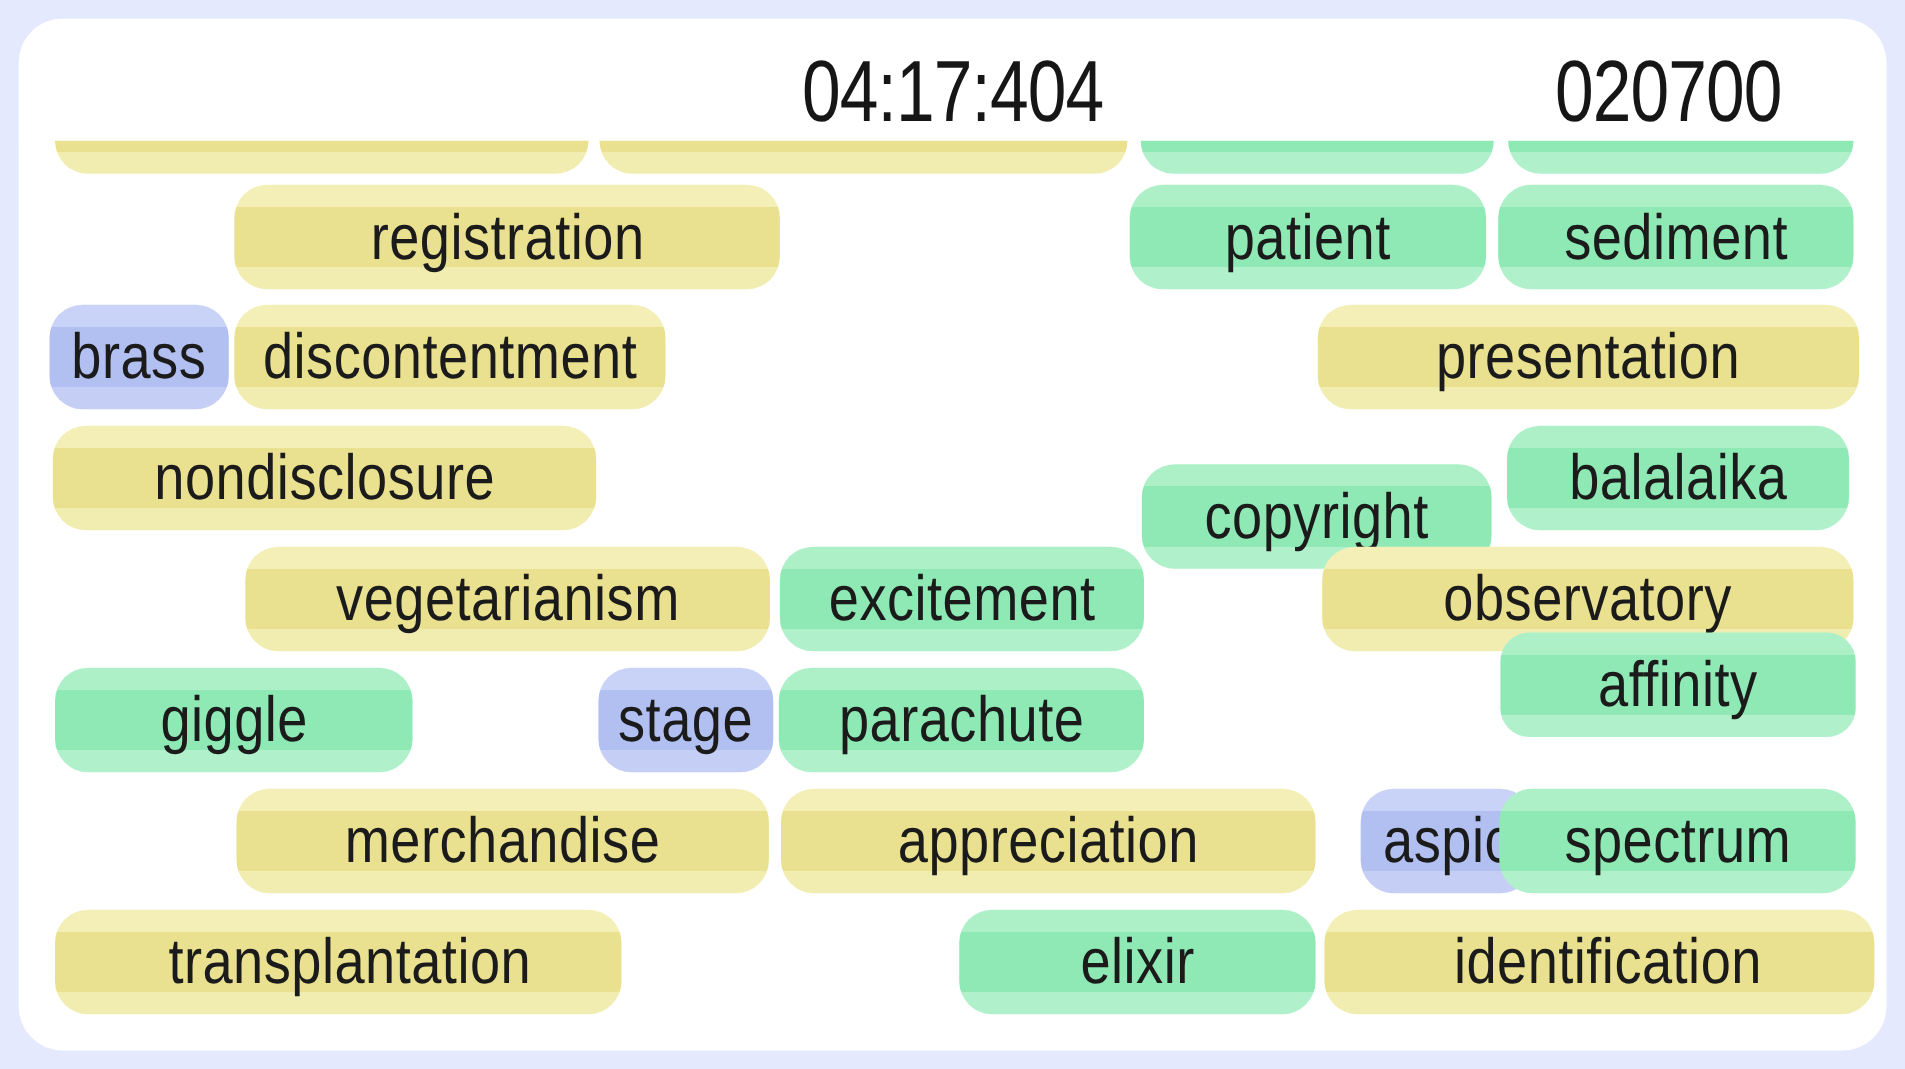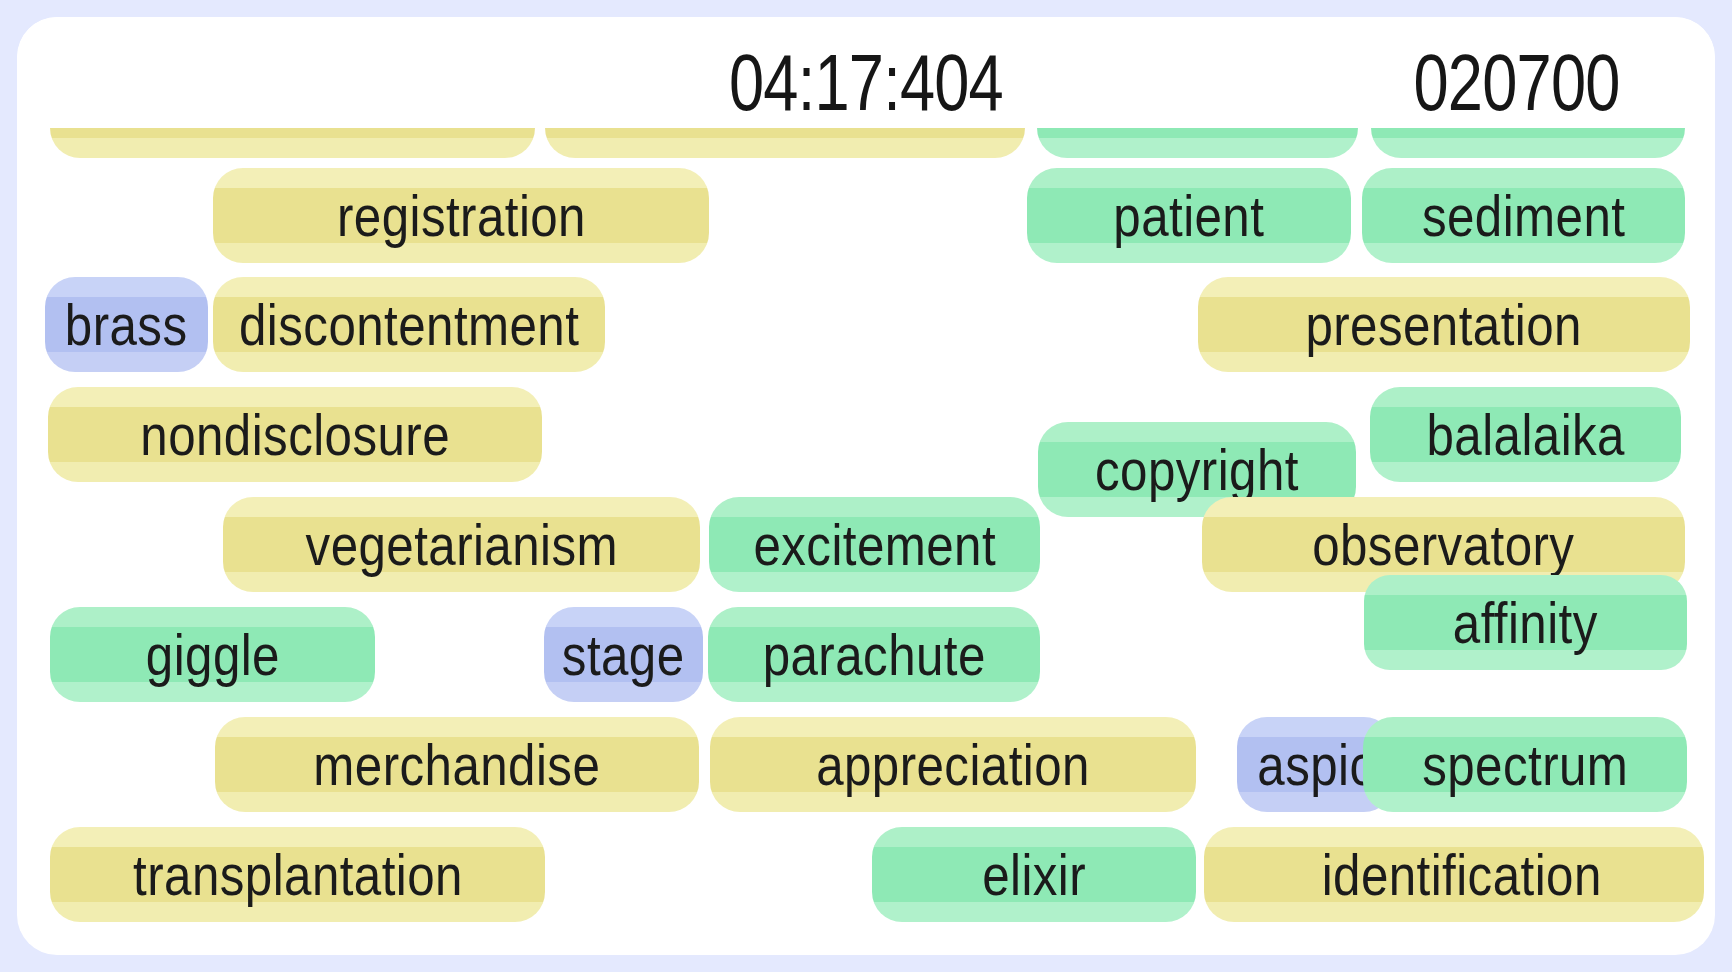--- a/index.html
+++ b/index.html
@@ -168,21 +168,21 @@
       </div>
       <div class="pill yellow" style="left: 693px; top: 700px; width: 486px;">
         <span class="pill-label">appreciation</span>
       </div>
       <div class="pill blue" style="left: 1184px; top: 700px; width: 157px; margin-left: 36px;">
         <span class="pill-label">aspic</span>
       </div>
       <div class="pill green" style="left: 1346px; top: 700px; width: 324px;">
         <span class="pill-label">spectrum</span>
       </div>
-      <div class="pill yellow" style="left: 33px; top: 810px; width: 495px;">
+      <div class="pill yellow" style="left: 33px; top: 810px; width: 495px; padding-left: 20px;">
         <span class="pill-label">transplantation</span>
       </div>
       <div class="pill green" style="left: 855px; top: 810px; width: 324px;">
         <span class="pill-label">elixir</span>
       </div>
       <div class="pill yellow" style="left: 1187px; top: 810px; width: 484px; padding-left: 16px;">
         <span class="pill-label">identification</span>
       </div>
     </div>
 

